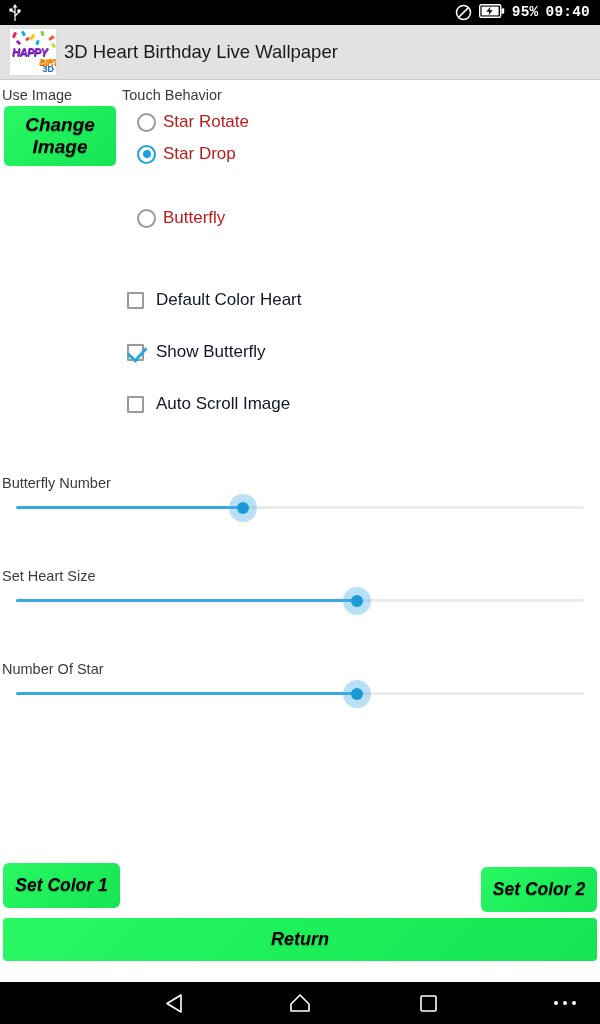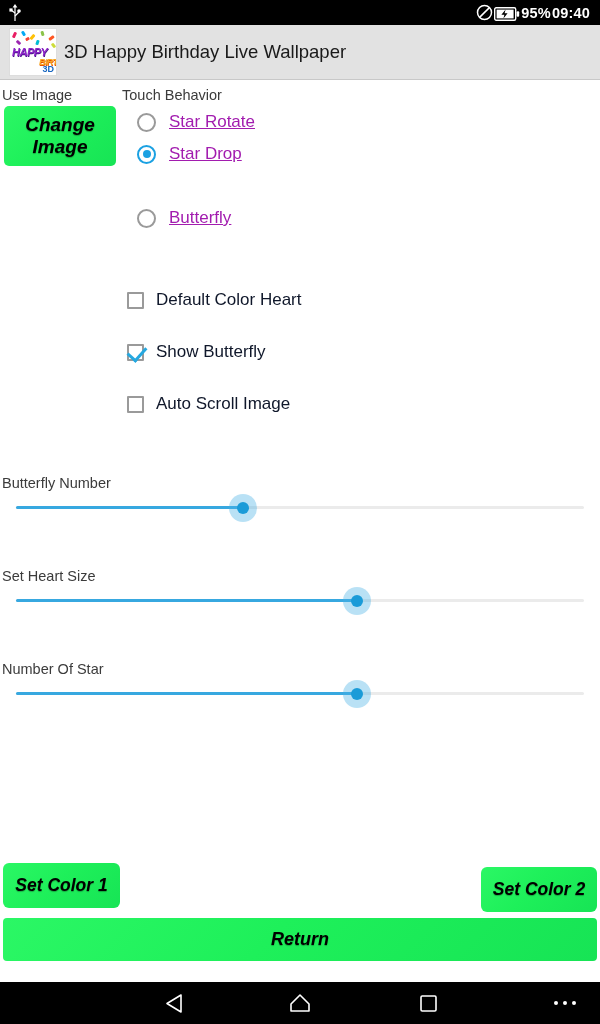--- a/index.html
+++ b/index.html
@@ -12,21 +12,21 @@
   #screen { position: relative; width: 600px; height: 1024px; background: #fff; }
 
   
   .statusbar {
     position: absolute; top: 0; left: 0; width: 600px; height: 25px;
     background: #000; color: #fff;
     display: flex; align-items: center; justify-content: space-between;
     padding: 0 10px 0 8px;
   }
   .sb-left { display: flex; align-items: center; gap: 6px; }
-  .sb-right { display: flex; align-items: flex-end; gap: 1px; }
+  .sb-right { display: flex; align-items: flex-start; gap: 7px; font-family: Liberation Mono, monospace; }
   .usb-icon { display: block; }
   .dnd-icon { display: block; }
   .battery-icon { display: block; }
   .sb-text { font-size: 14.5px; font-weight: bold; color: #fff; letter-spacing: .2px; }
 
   
   .actionbar {
     position: absolute; top: 25px; left: 0; width: 600px; height: 55px;
     background: #e2e2e2;
     border-bottom: 1px solid #c8c8c8;
@@ -96,21 +96,21 @@
   .radio {
     width: 19px; height: 19px; border-radius: 50%;
     border: 2px solid #9a9a9a; background: #fff;
     flex: none; position: relative;
   }
   .radio.checked { border-color: #1ba1e2; }
   .radio.checked::after {
     content: ""; position: absolute; left: 3.5px; top: 3.5px;
     width: 8px; height: 8px; border-radius: 50%; background: #1ba1e2;
   }
-  .radio-label { font-size: 17px; color: #a21caf; margin-left: 13px; white-space: nowrap; text-decoration: underline; }
+  .radio-label { font-size: 17px; color: #b91c1c; margin-left: 7px; white-space: nowrap; }
   #radio-star-rotate { top: 26px; }
   #radio-star-drop   { top: 58px; }
   #radio-heart-drop  { top: 90px; }
   #radio-butterfly   { top: 122px; }
 
   
   .check-row {
     position: absolute; left: 127px; height: 30px;
     display: flex; align-items: center; cursor: pointer;
   }
@@ -220,21 +220,21 @@
       <div class="confetti" style="left:31px;top:2px;width:3px;height:5px;background:#8bc34a;transform:rotate(-15deg)"></div>
       <div class="confetti" style="left:40px;top:6px;width:3px;height:6px;background:#ff5722;transform:rotate(55deg)"></div>
       <div class="confetti" style="left:7px;top:11px;width:3px;height:5px;background:#9c27b0;transform:rotate(-45deg)"></div>
       <div class="confetti" style="left:26px;top:11px;width:3px;height:5px;background:#00bcd4;transform:rotate(20deg)"></div>
       <div class="confetti" style="left:42px;top:14px;width:3px;height:5px;background:#cddc39;transform:rotate(-35deg)"></div>
       <div class="confetti" style="left:16px;top:8px;width:3px;height:4px;background:#f44336;transform:rotate(60deg)"></div>
       <div class="word1">HAPPY</div>
       <div class="word2">BIRTHDAY</div>
       <div class="word3">3D</div>
     </div>
-    <div class="app-title">3D Happy Birthday Live Wallpaper</div>
+    <div class="app-title">3D Heart Birthday Live Wallpaper</div>
   </div>
 
   <div class="content">
 
     <div class="section-label" id="lbl-use-image">Use Image</div>
     <div class="section-label" id="lbl-touch">Touch Behavior</div>
 
     <button class="greenbtn" id="btn-change-image">Change Image</button>
 
     <div class="radio-row" id="radio-star-rotate">

